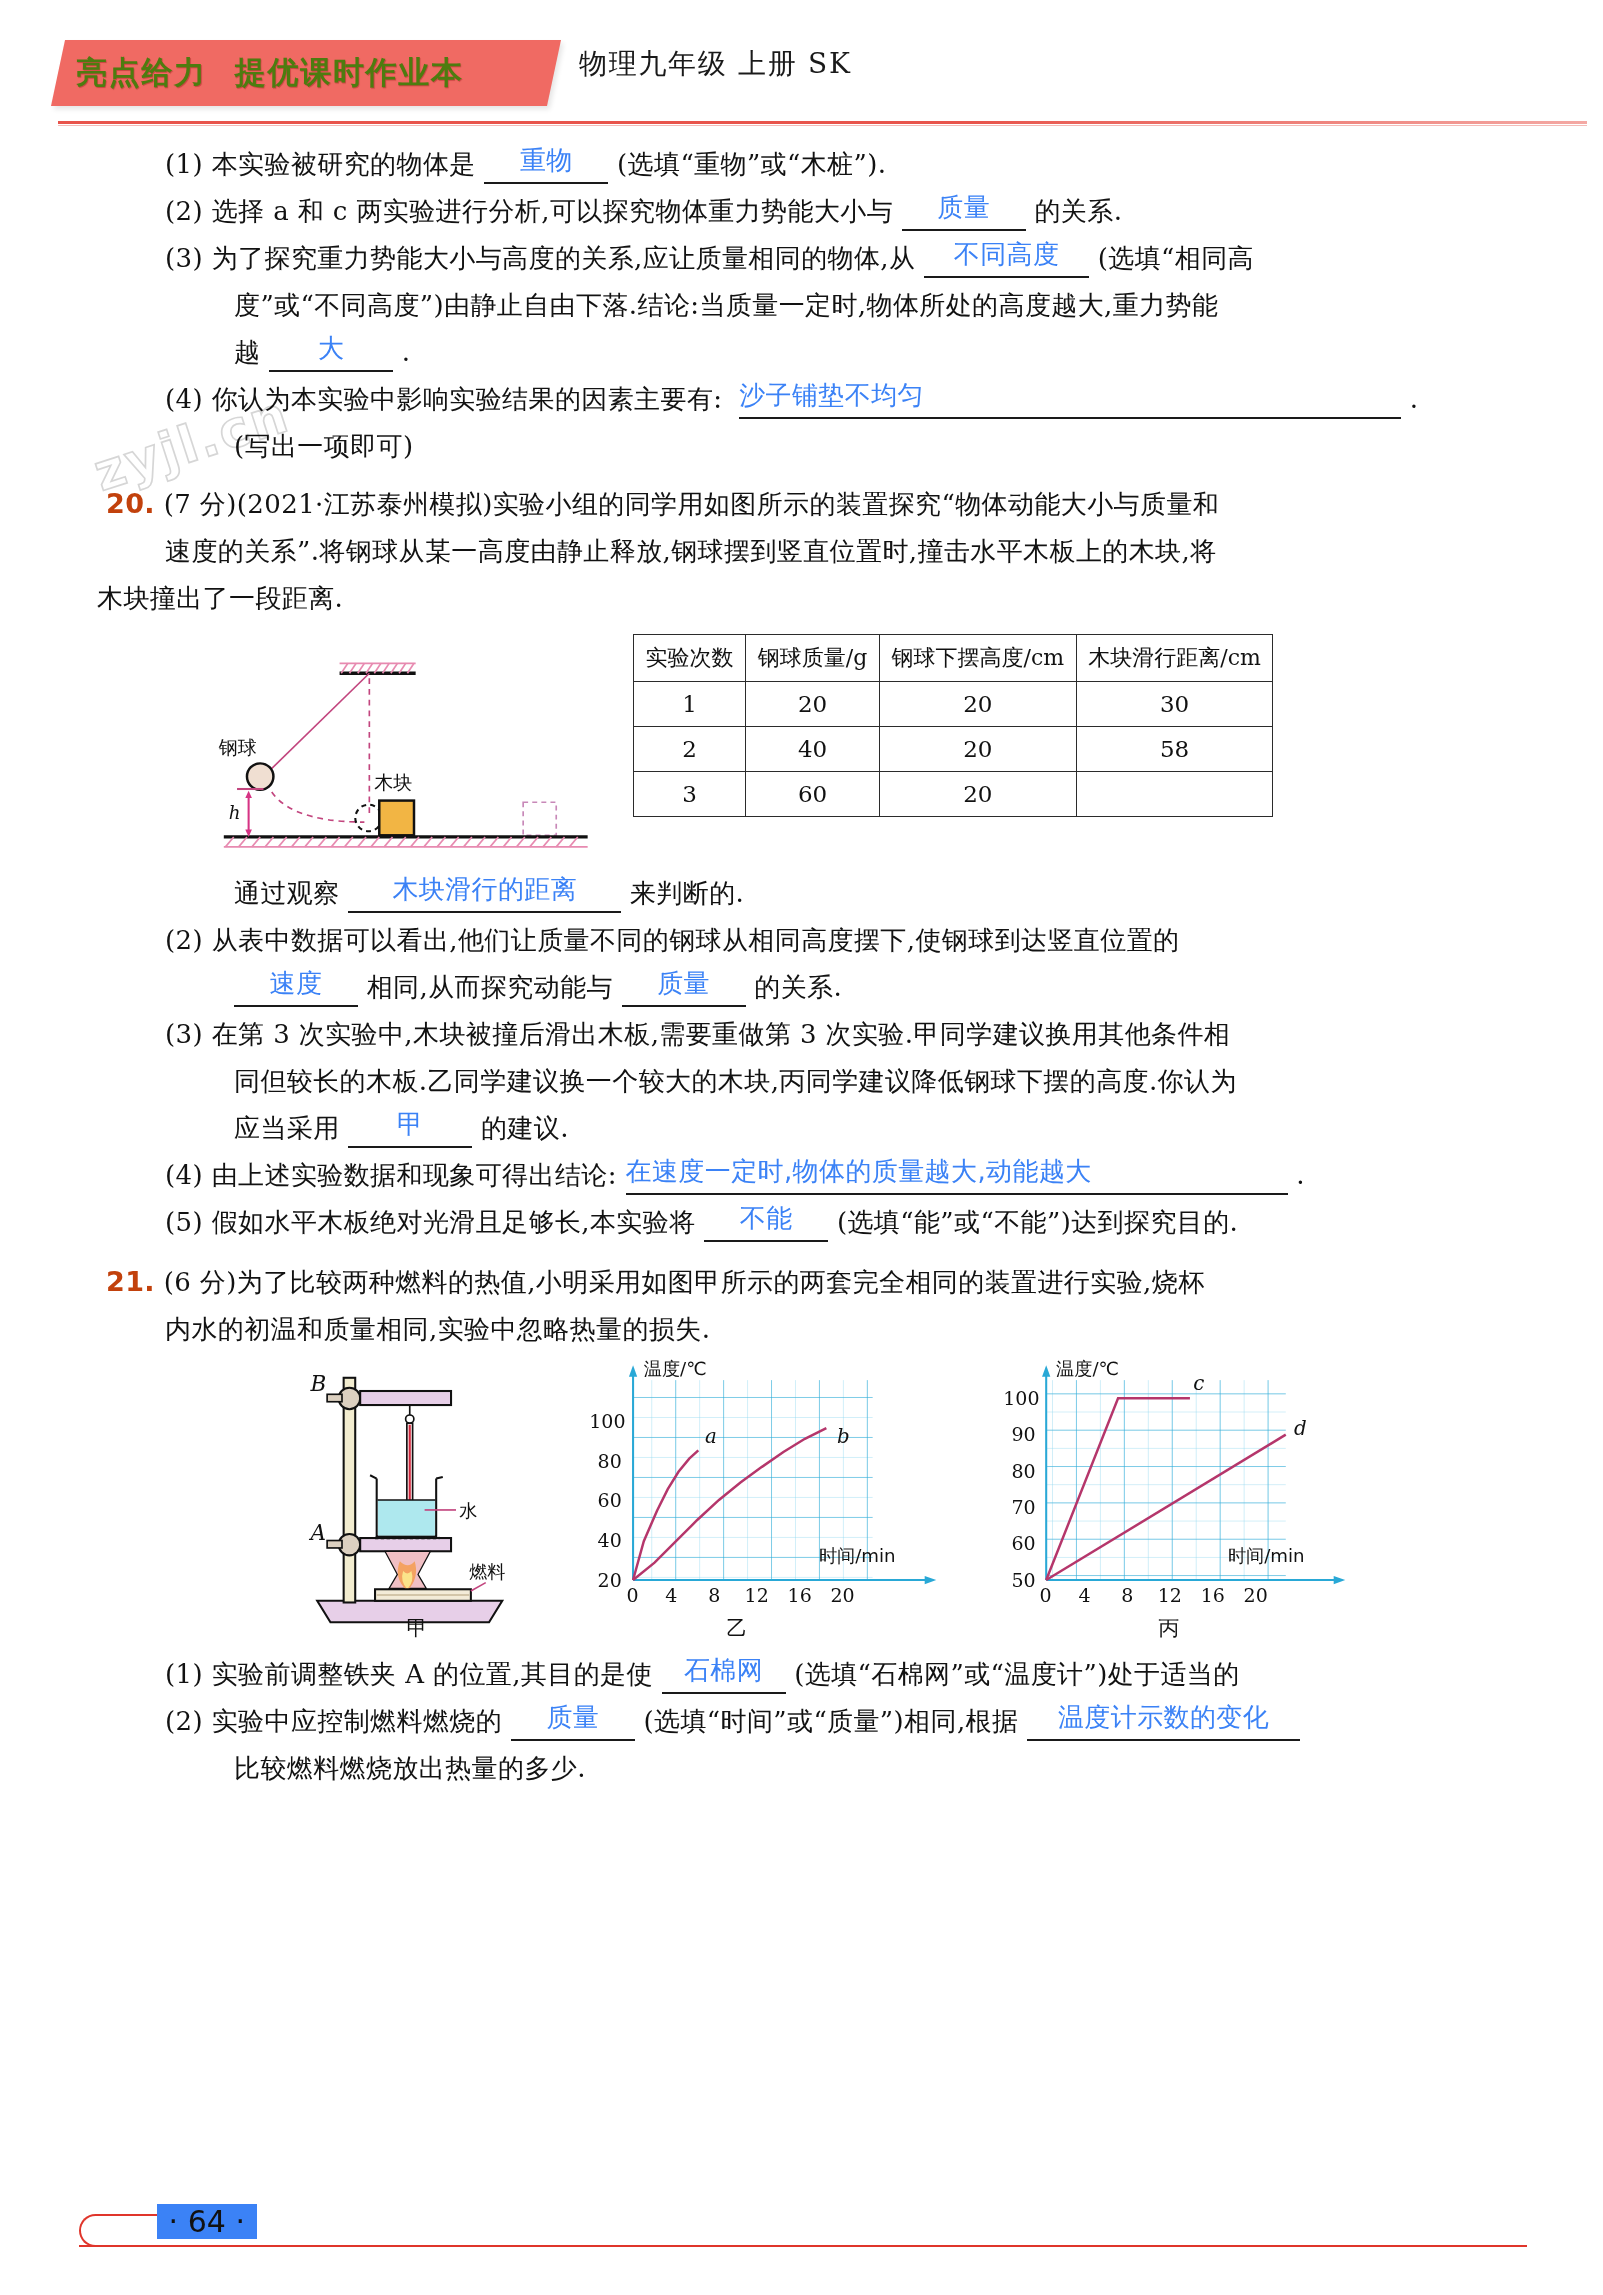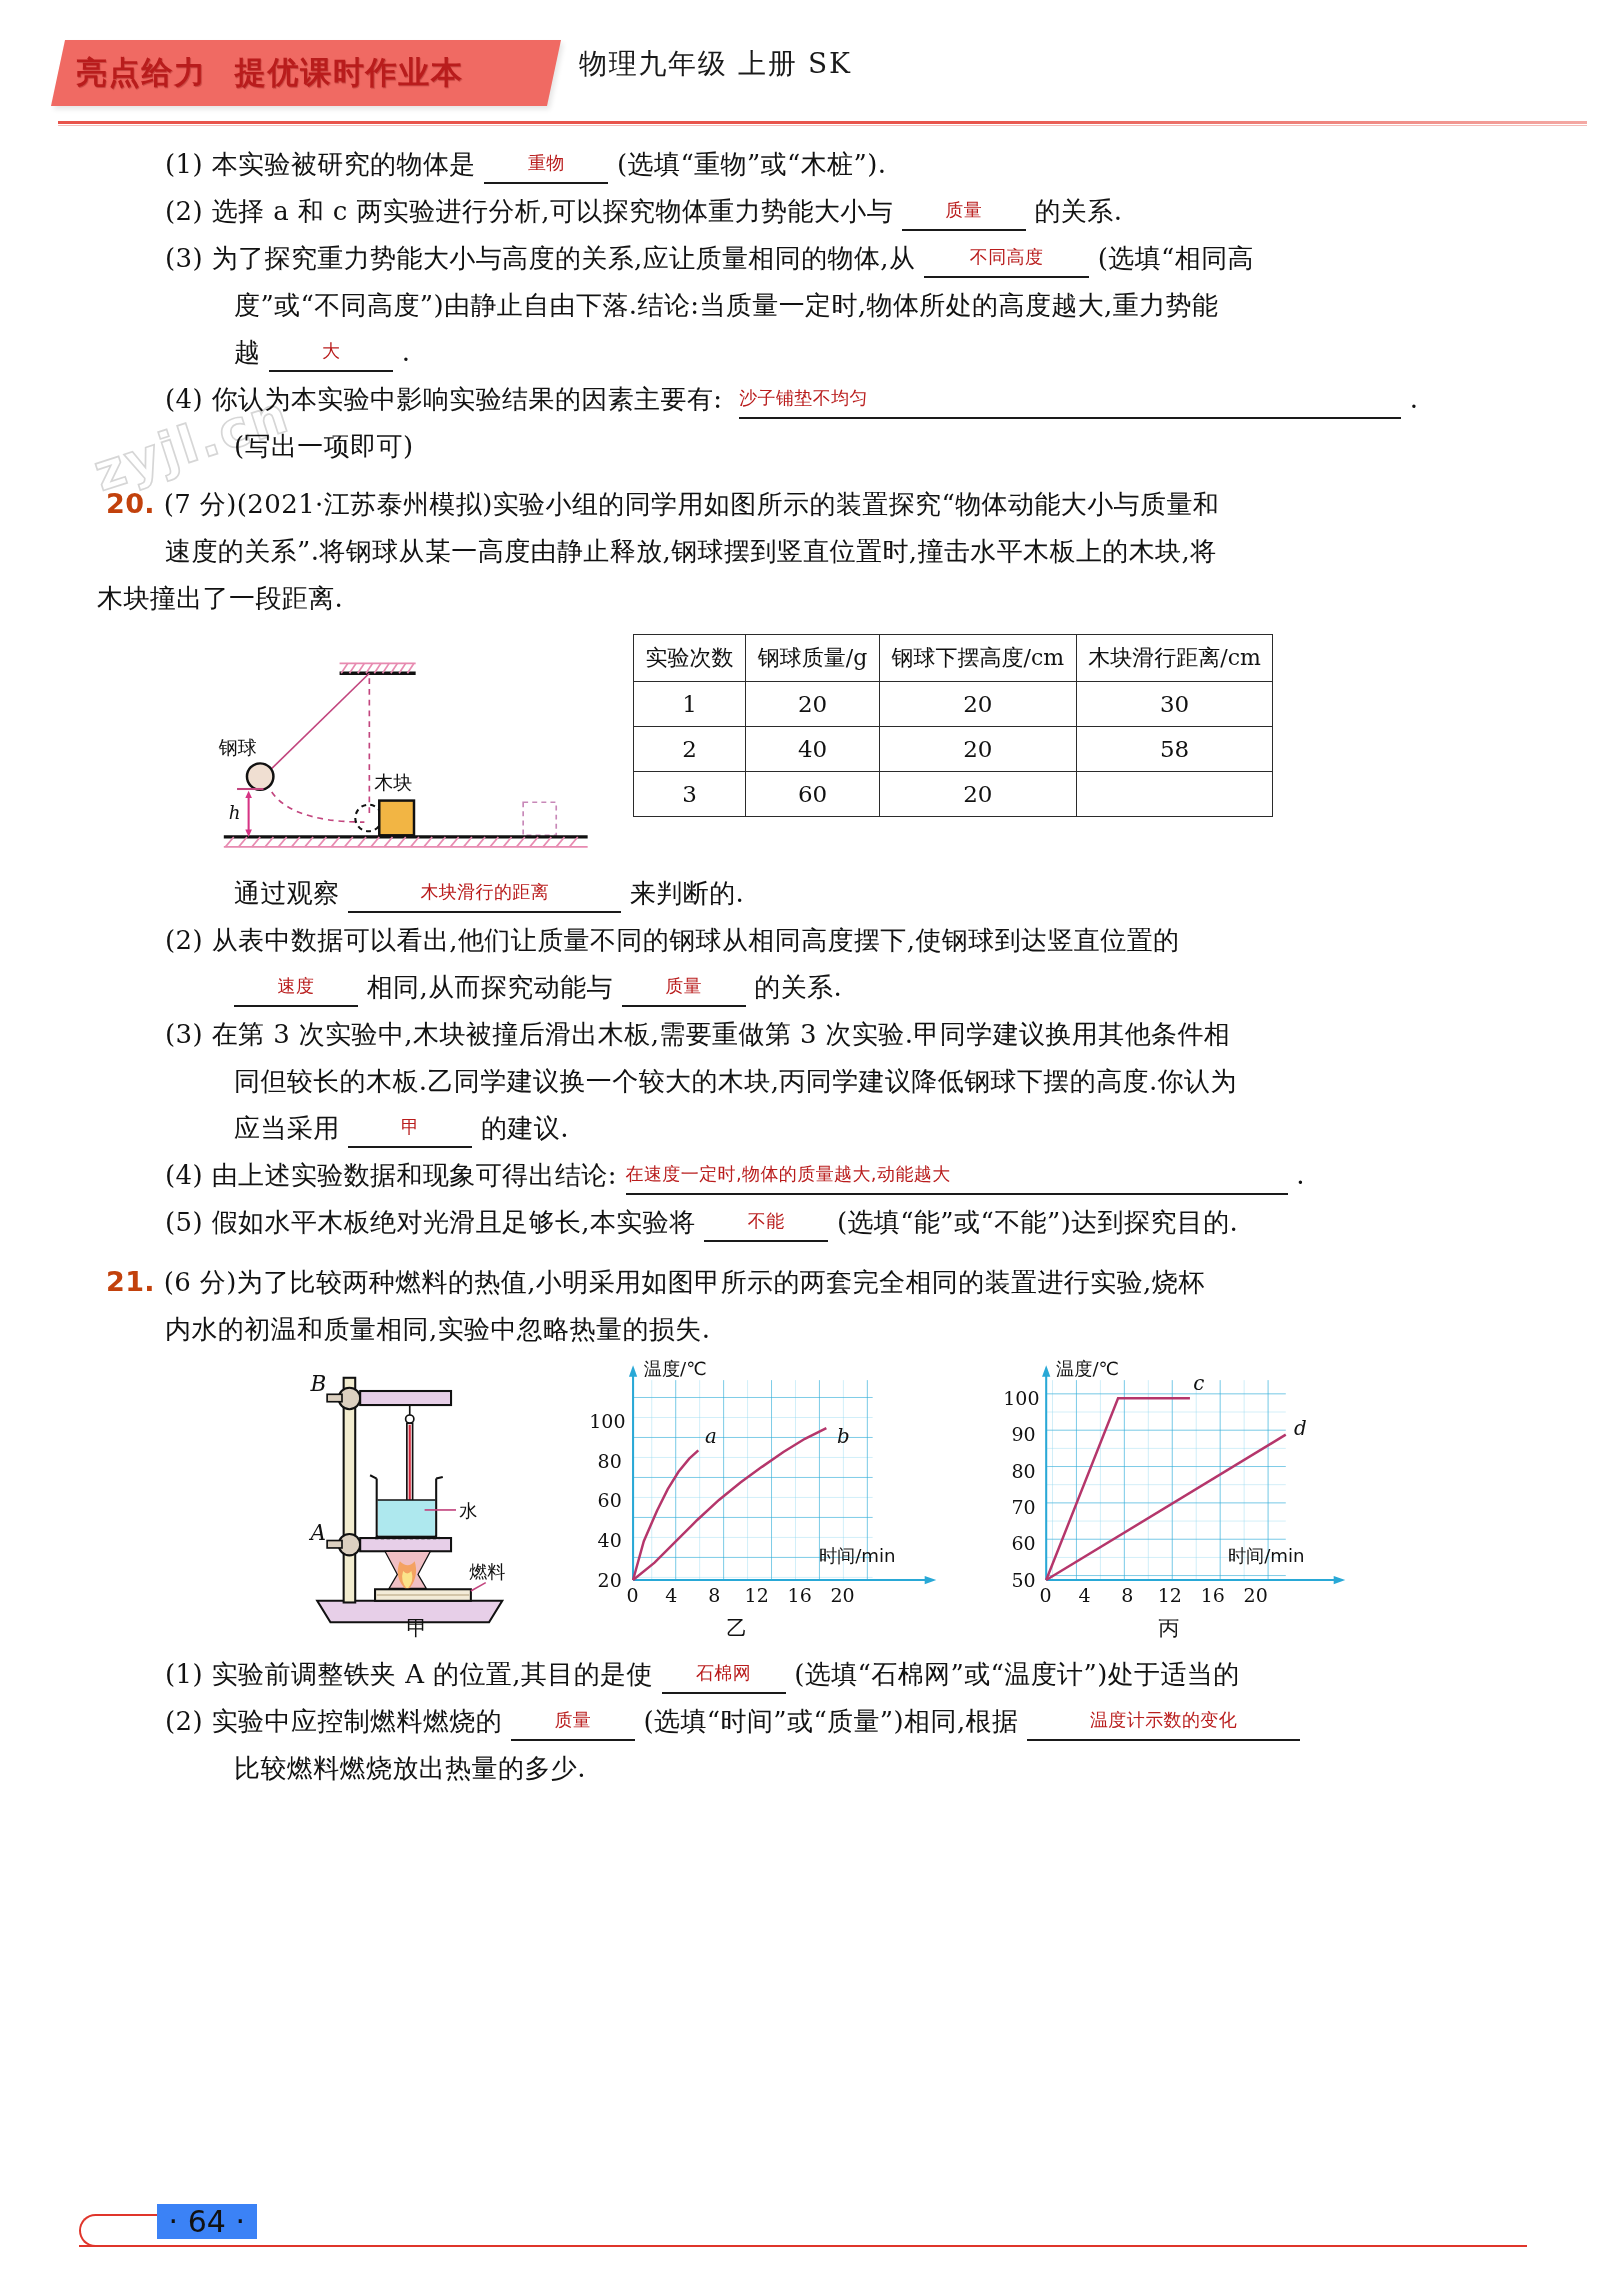--- a/index.html
+++ b/index.html
@@ -18,21 +18,21 @@
   .banner {
     position:absolute; left:58px; top:40px;
     width:496px; height:66px;
     background:#f06a63;
     transform: skewX(-12deg);
     box-shadow: 3.3px 3.3px 5px rgba(0,0,0,0.10);
   }
   .banner-text {
     position:absolute; left:76px; top:45px;
     width:480px; height:55px;
-    color:#b91c1c; font-weight:bold; font-size:31px;
+    color:#4d7c0f; font-weight:bold; font-size:31px;
     letter-spacing:1.7px;
     font-family:"DejaVu Sans","Liberation Sans",sans-serif;
     display:flex; align-items:center;
     text-shadow:0.8px 0.8px 0.8px rgba(120,0,0,.35);
   }
   .banner-text .t2 { margin-left:28px; }
   .header-title {
     position:absolute; left:579px; top:45px;
     font-size:28px; letter-spacing:1.7px;
     font-family:"DejaVu Serif","Liberation Serif",serif;
@@ -58,23 +58,23 @@
   .para { margin:0; padding:0; }
   .indent-a { padding-left:165px; }   
   .indent-b { padding-left:234px; }   
   .qnum {
     color:#c2410c; font-weight:bold; font-size:27px;
     font-family:"DejaVu Sans","Liberation Sans",sans-serif;
   }
 
   
   .ans {
-    color:#b91c1c;
+    color:#3b82f6;
     font-family:"DejaVu Sans","Liberation Sans",sans-serif;
-    font-size:18px;
+    font-size:26px;
     position:relative; top:-4.1px;
   }
   
   .blank {
     display:inline-block;
     border-bottom:2.1px solid #1a1a1a;
     text-align:center;
     vertical-align:baseline;
     line-height:33px;
     height:36px;

